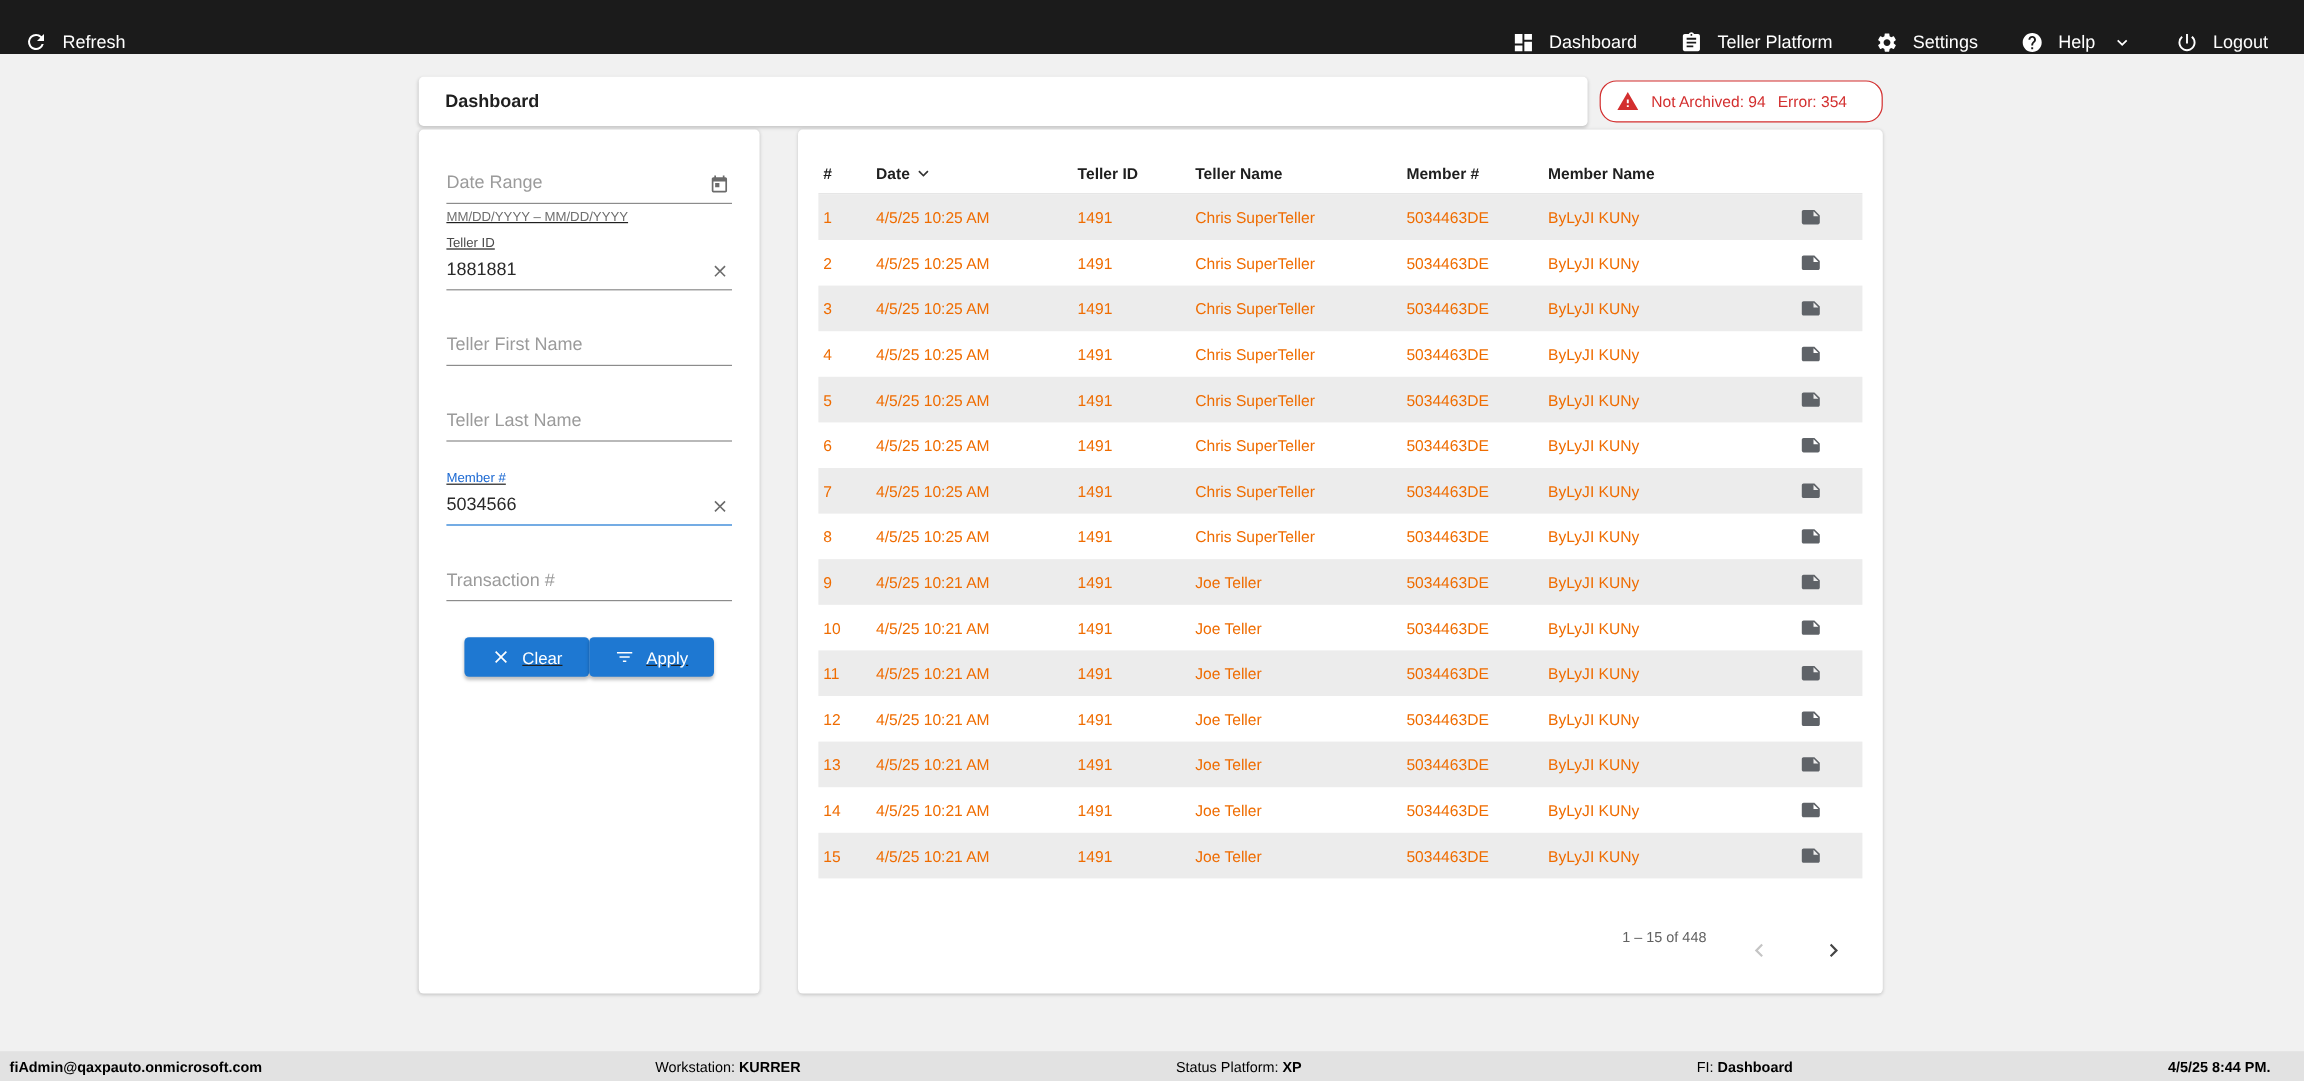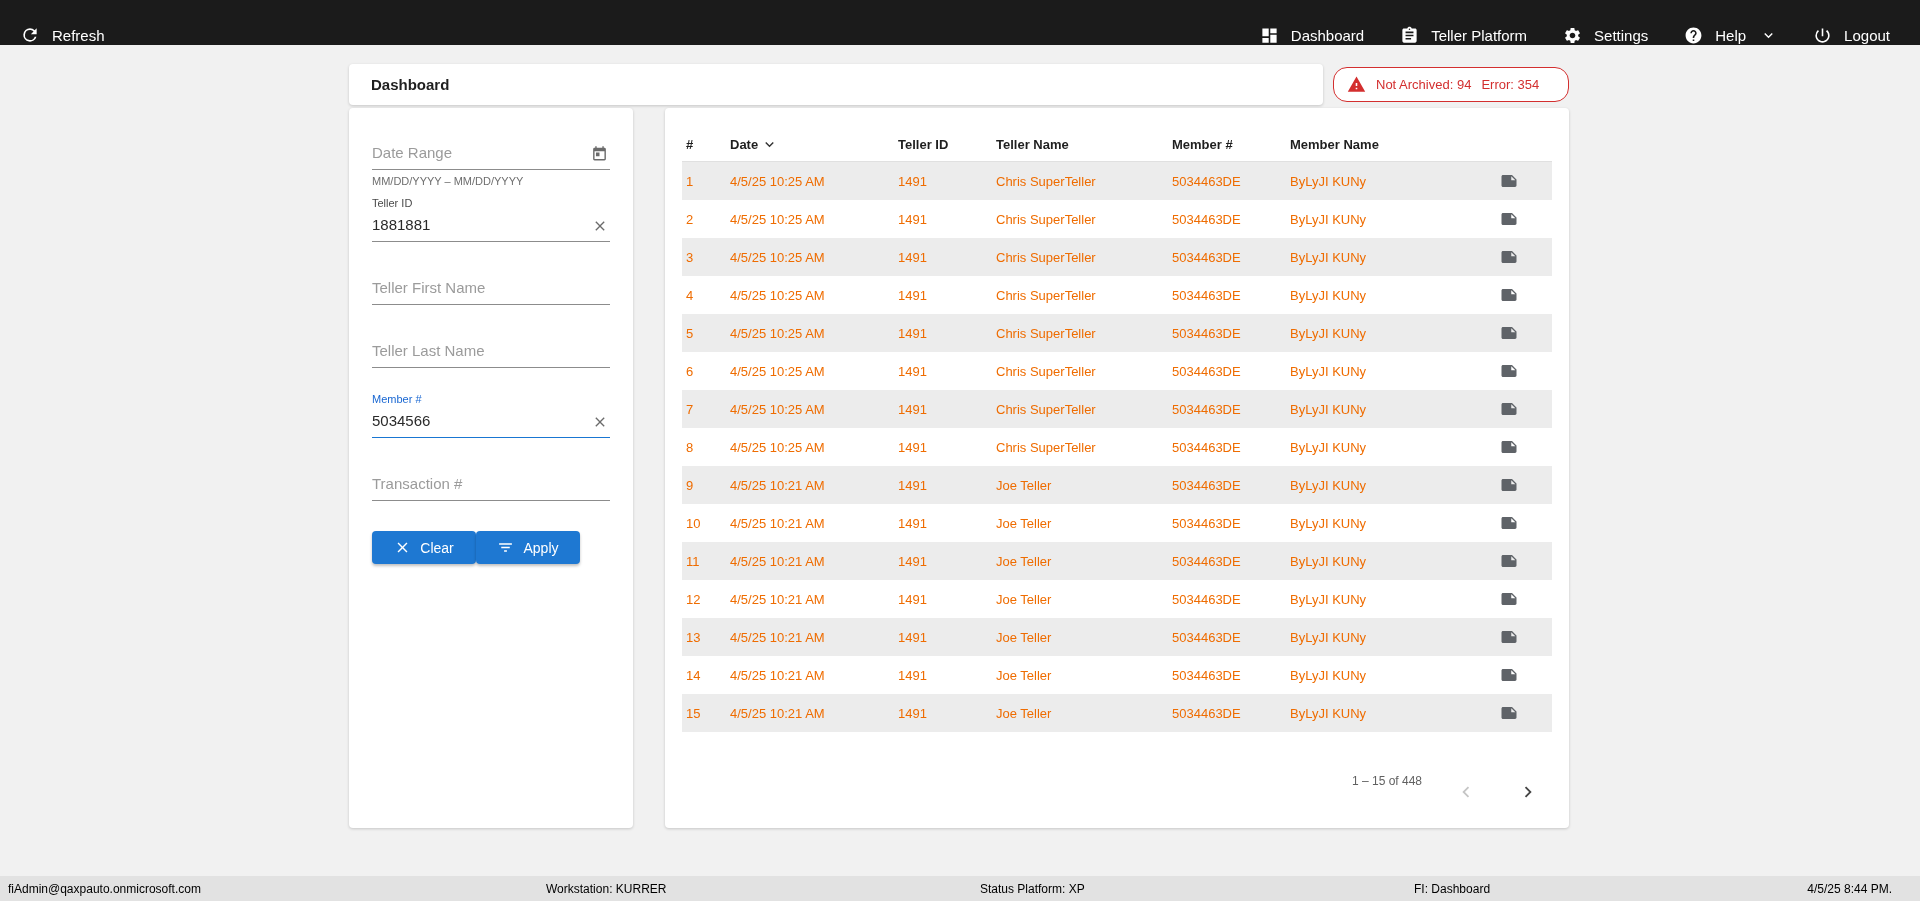--- a/index.html
+++ b/index.html
@@ -45,20 +45,21 @@
   }
   .alert-badge .seg { white-space:nowrap; }
 
   .layout { display:flex; gap:32px; }
 
   
   .filter-card {
     width:284px; height:720px; background:#fff; border-radius:4px;
     box-shadow:0 1px 3px rgba(0,0,0,.18);
     padding:30px 23px;
+    text-decoration:underline;
   }
   .field-line { position:relative; }
   .field-line input {
     width:100%; border:none; outline:none; background:transparent;
     border-bottom:1px solid #8c8c8c;
     font:15px "Liberation Sans", sans-serif; color:#2a2a2a;
     padding:6px 28px 8px 0;
   }
   .field-line input::placeholder { color:#9b9b9b; opacity:1; }
   .member .field-line input { border-bottom:1.5px solid #1976d2; }
@@ -78,21 +79,21 @@
   .toggle-row { display:flex; align-items:center; gap:15px; height:26px; margin:0 0 9px 30px; cursor:pointer; }
   .switch { width:34px; height:14px; border-radius:8px; background:rgba(0,0,0,.33); position:relative; flex:none; }
   .switch .thumb {
     position:absolute; top:-3px; left:-2px; width:20px; height:20px; border-radius:50%;
     background:#f5f5f5; box-shadow:0 1px 2px rgba(0,0,0,.4);
   }
   .switch.on { background:rgba(30,120,210,.45); }
   .switch.on .thumb { left:16px; background:#1e78d2; }
   .toggle-label { font-size:14.5px; color:#262626; }
 
-  .actions { display:flex; justify-content:flex-start; margin-top:30px; }
+  .actions { display:flex; justify-content:center; margin-top:30px; }
   .btn {
     display:inline-flex; align-items:center; justify-content:center; gap:9px;
     width:104px; height:33px;
     background:#1e78d2; color:#fff; border:none; border-radius:4px;
     font:14px "Liberation Sans", sans-serif;
     box-shadow:0 2px 3px rgba(0,0,0,.25); cursor:pointer;
   }
 
   
   .table-card {
@@ -128,21 +129,21 @@
     color:#454545;
   }
   .page-btn.disabled { color:#c5c5c5; cursor:default; }
 
   
   .footer {
     position:absolute; left:0; right:0; bottom:0; height:25px;
     background:#e2e2e2; font-size:12px; color:#000;
   }
   .f-item { position:absolute; top:50%; transform:translateY(-50%); white-space:nowrap; }
-  .bold { font-weight:400; }
+  .bold { font-weight:700; }
 </style>
 </head>
 <body>
 
 <header class="topbar">
   <button class="topbar-btn">
     <span class="icon">
       <svg width="20" height="20" viewBox="0 0 24 24" fill="currentColor">
           <path d="M17.65 6.35A7.95 7.95 0 0 0 12 4a8 8 0 1 0 7.73 10h-2.08A6 6 0 1 1 12 6c1.66 0 3.14.69 4.22 1.78L13 11h7V4l-2.35 2.35z"></path>
         </svg>

